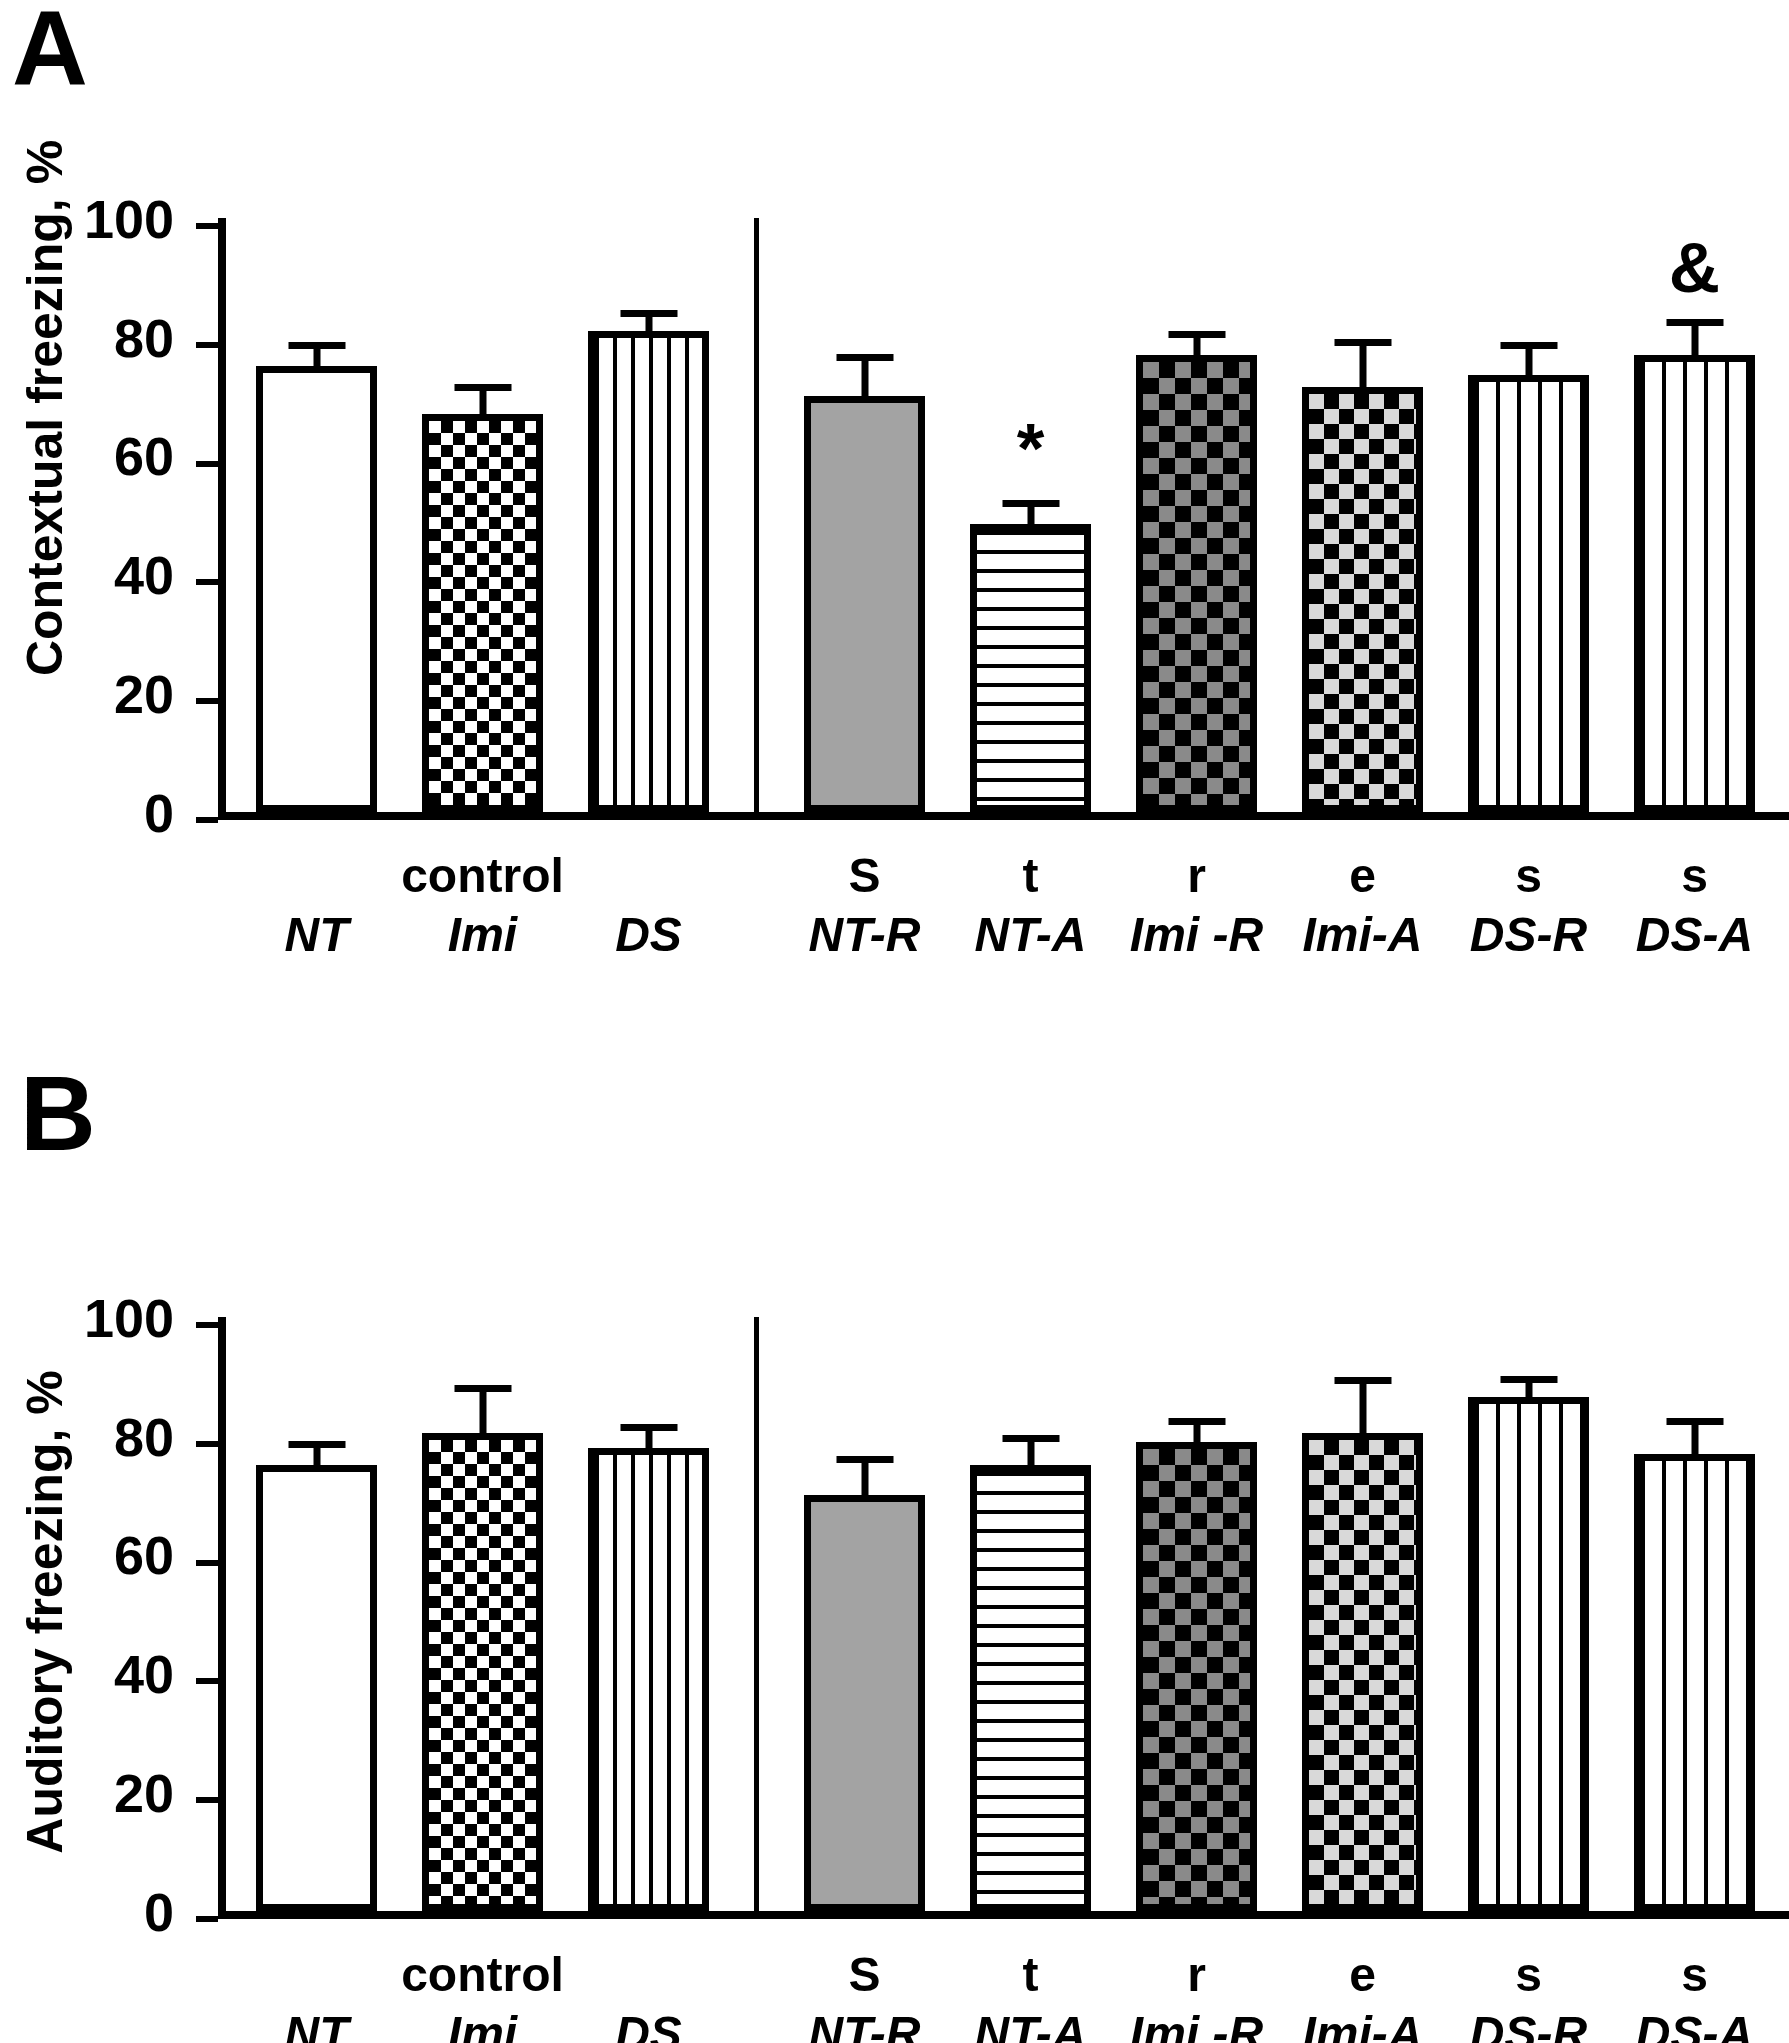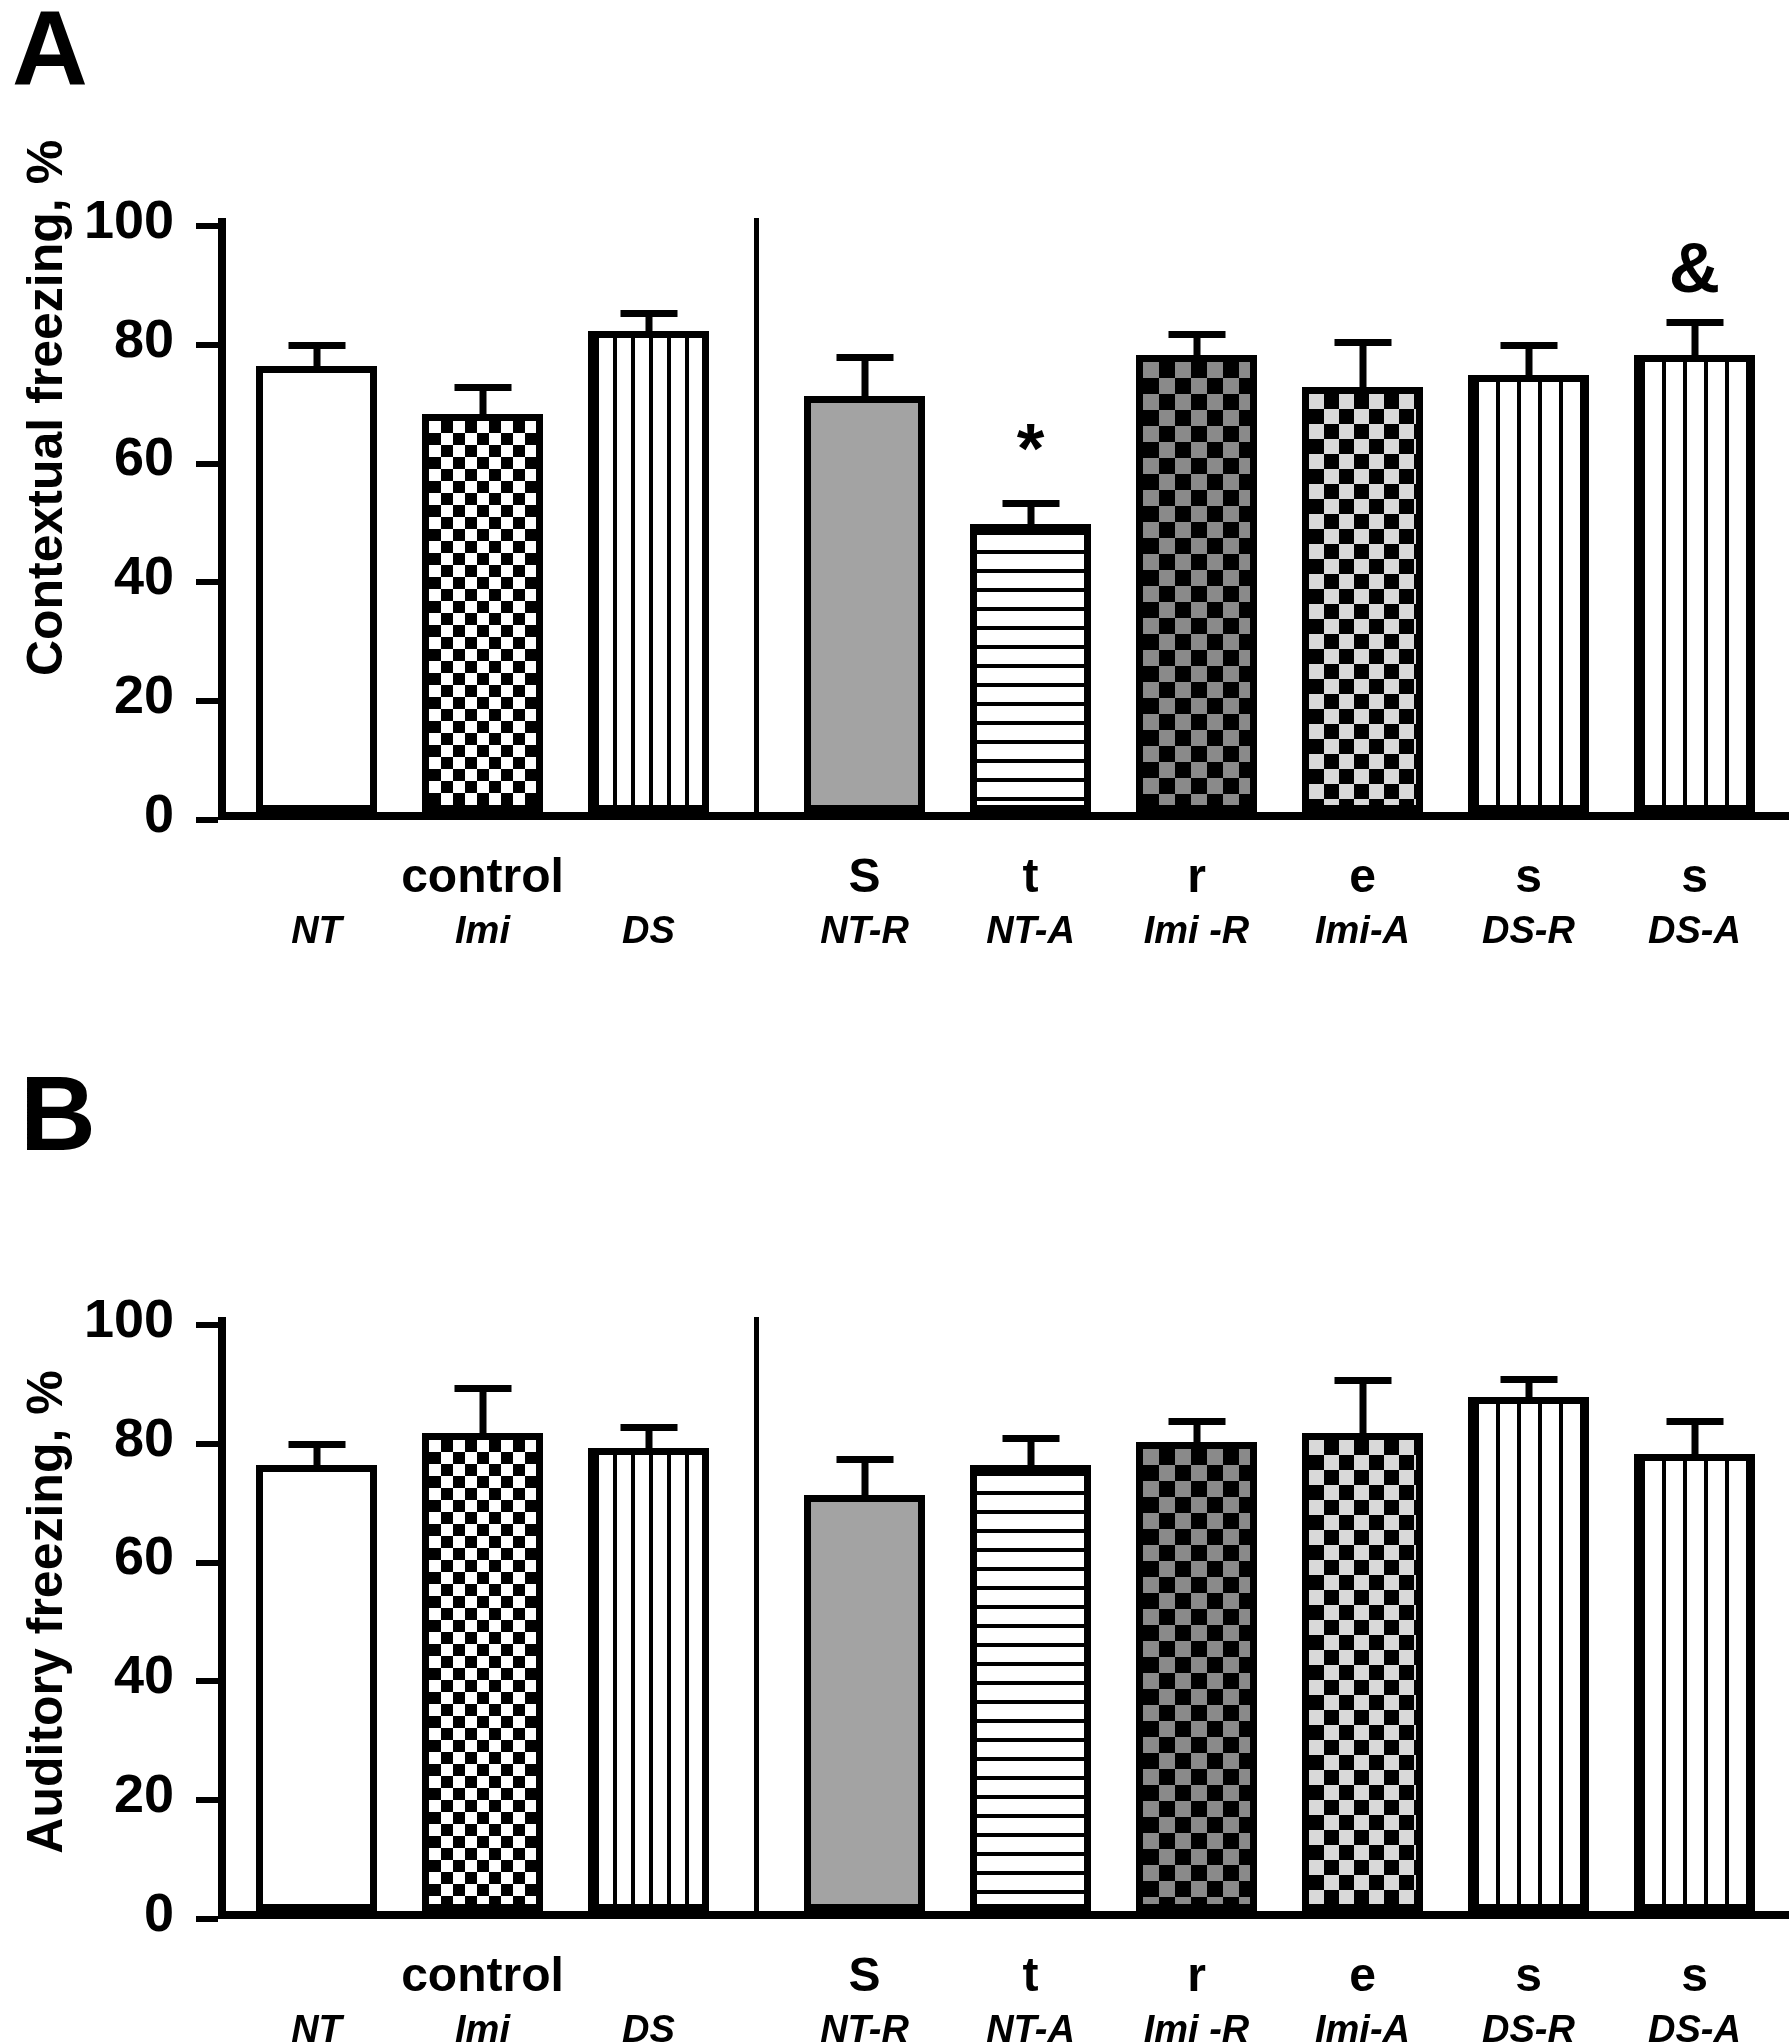--- a/index.html
+++ b/index.html
@@ -54,21 +54,21 @@
               margin-left:-3.5px; background:#000; }
   .sig { position:absolute; left:50%; transform:translateX(-50%);
          font-weight:bold; font-size:71px; line-height:0.8; z-index:3; }
 
   .lbl-top {
     position:absolute; top:calc(100% + 40px); left:50%; transform:translateX(-50%);
     font-weight:bold; font-size:48px; line-height:1; white-space:nowrap; 
   }
   .lbl-bot {
     position:absolute; top:calc(100% + 99px); left:50%; transform:translateX(-50%);
-    font-weight:bold; font-style:italic; font-size:38px; line-height:1;
+    font-weight:bold; font-style:italic; font-size:48px; line-height:1;
     white-space:nowrap; text-align:center;
   }
 
   
   .p-open { background:#ffffff; }
   .p-checker {
     background:repeating-conic-gradient(#000 0% 25%, #fff 0% 50%);
     background-size:24px 24px;
   }
   .p-vlines {

